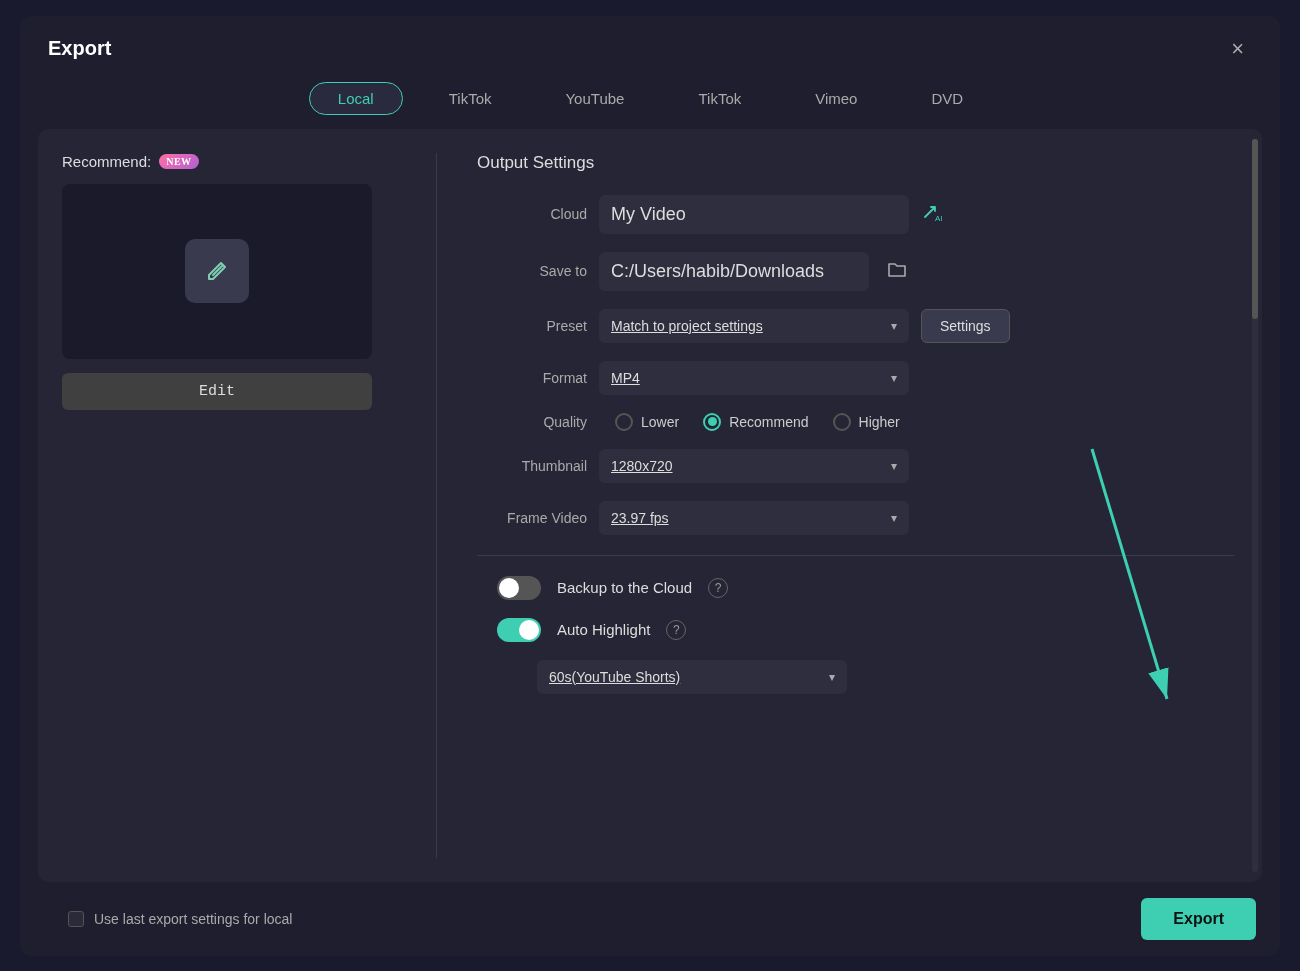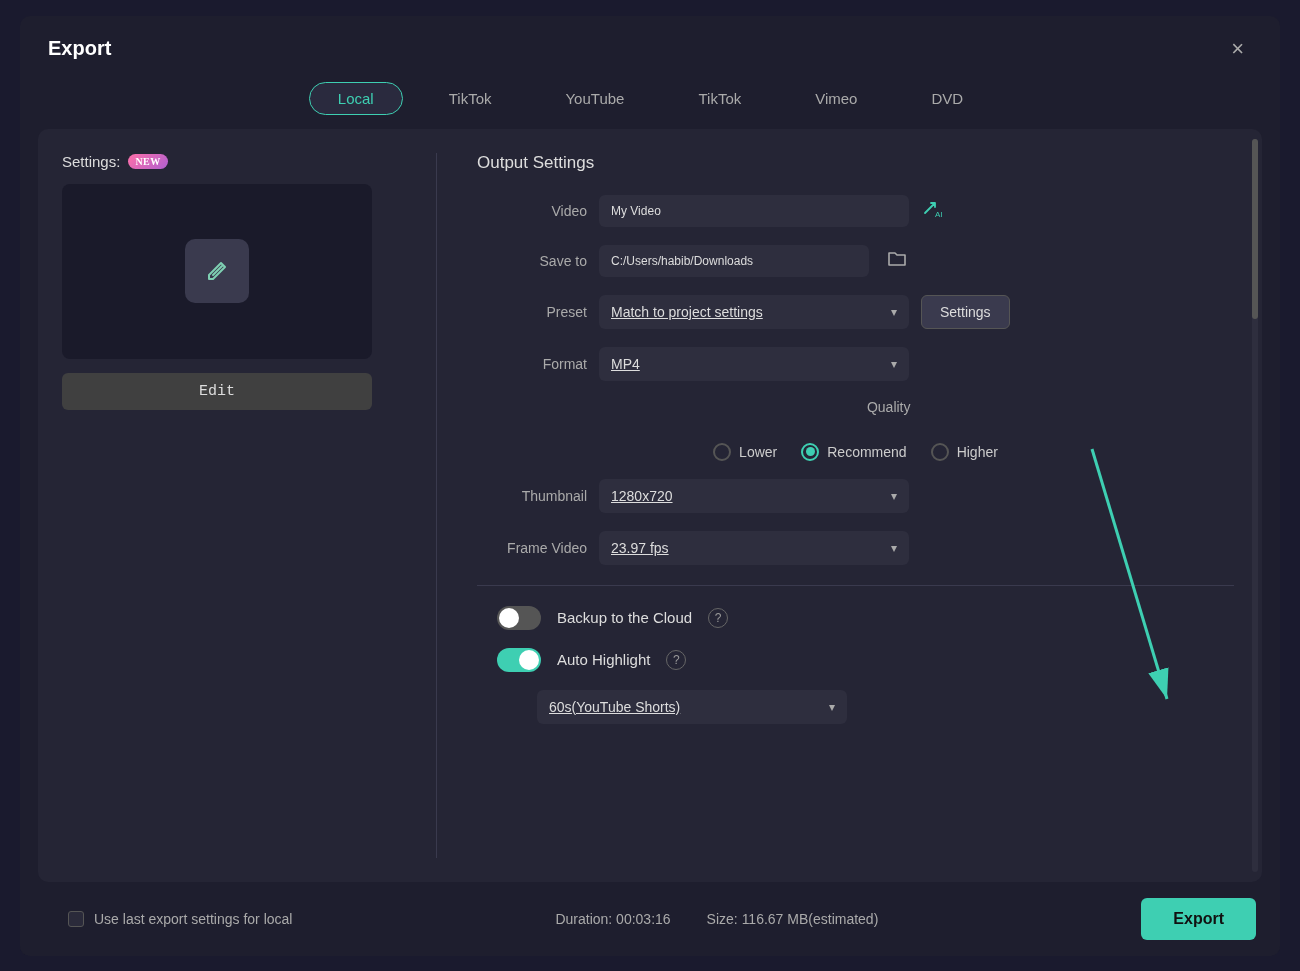--- a/index.html
+++ b/index.html
@@ -164,21 +164,21 @@
       font-size: 14px;
       flex-shrink: 0;
     }
     .form-input {
       flex: 1;
       max-width: 310px;
       background: #2e2e3e;
       border: none;
       border-radius: 6px;
       color: #ddd;
-      font-size: 12px;
+      font-size: 18px;
       padding: 9px 12px;
       outline: none;
     }
     .ai-icon {
       font-size: 20px;
       cursor: pointer;
       color: #3ecfb2;
     }
     .folder-icon {
       font-size: 19px;
@@ -221,21 +221,20 @@
       padding: 8px 18px;
       font-size: 14px;
       cursor: pointer;
       white-space: nowrap;
     }
     .quality-row {
       display: flex;
       align-items: center;
       gap: 28px;
       margin-bottom: 18px;
-      flex-direction: column;
     }
     .quality-label-col {
       width: 110px;
       text-align: right;
       color: #aaa;
       font-size: 14px;
       flex-shrink: 0;
     }
     .radio-group {
       display: flex;
@@ -404,40 +403,40 @@
     <button class="tab">YouTube</button>
     <button class="tab">TikTok</button>
     <button class="tab">Vimeo</button>
     <button class="tab">DVD</button>
   </div>
 
   <div class="content-area">
 
     <div class="left-panel">
       <div class="thumbnail-label">
-        <span>Settings:</span>
+        <span>Recommend:</span>
         <span class="new-badge">NEW</span>
       </div>
       <div class="thumbnail-box">
         <div class="thumbnail-icon">
           <svg width="32" height="32" viewBox="0 0 32 32" fill="none">
             <path d="M22 10L12 20M20 8l4 4-12 12H8v-4L20 8z" stroke="#7ecfb2" stroke-width="2" stroke-linecap="round" stroke-linejoin="round"></path>
           </svg>
         </div>
       </div>
       <button class="edit-btn">Edit</button>
     </div>
 
     <div class="divider-v"></div>
 
     <div class="right-panel">
       <div class="section-title">Output Settings</div>
 
       <div class="form-row">
-        <span class="form-label">Video</span>
+        <span class="form-label">Cloud</span>
         <input class="form-input" type="text" value="My Video" style="">
         <span class="ai-icon">
           <svg width="22" height="22" viewBox="0 0 22 22" fill="none">
             <path d="M4 16L14 6M14 6h-4M14 6v4" stroke="#3ecfb2" stroke-width="1.8" stroke-linecap="round"></path>
             <text x="14" y="20" font-size="8" fill="#3ecfb2" font-family="sans-serif">AI</text>
           </svg>
         </span>
       </div>
 
       <div class="form-row">
@@ -551,25 +550,15 @@
       </defs>
       <line x1="10" y1="10" x2="85" y2="260" stroke="#3ecfb2" stroke-width="3" marker-end="url(#arrowhead)"></line>
     </svg>
   </div>
 
   <div class="footer">
     <div class="footer-left">
       <div class="checkbox"></div>
       <span class="footer-label">Use last export settings for local</span>
     </div>
-    <div class="footer-info">
-      <span>
-        <span>Duration:</span>
-        <span>00:03:16</span>
-      </span>
-      <span>
-        <span>Size:</span>
-        <span>116.67 MB(estimated)</span>
-      </span>
-    </div>
     <button class="export-btn">Export</button>
   </div>
 </div>
 
 </body></html>

